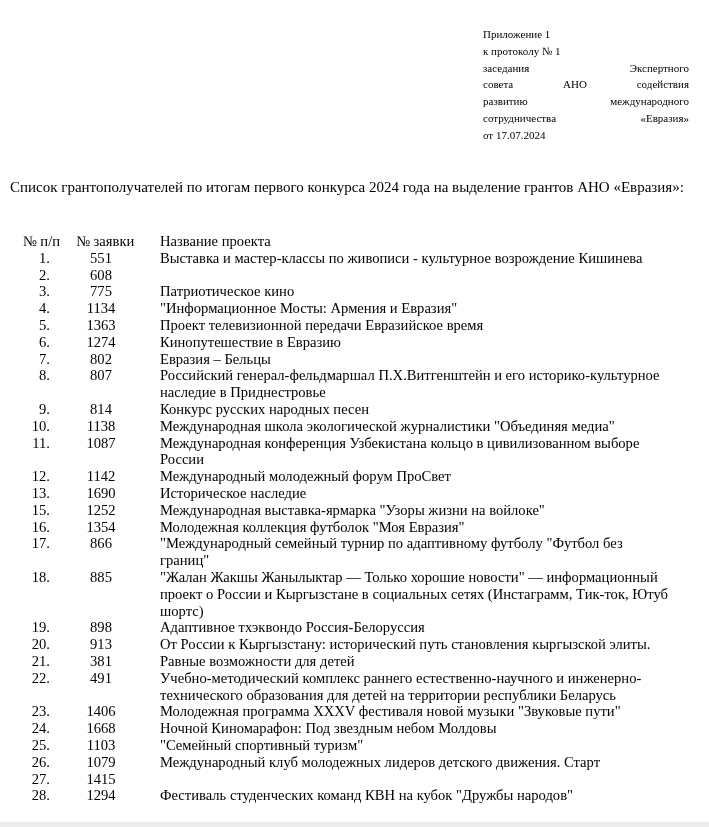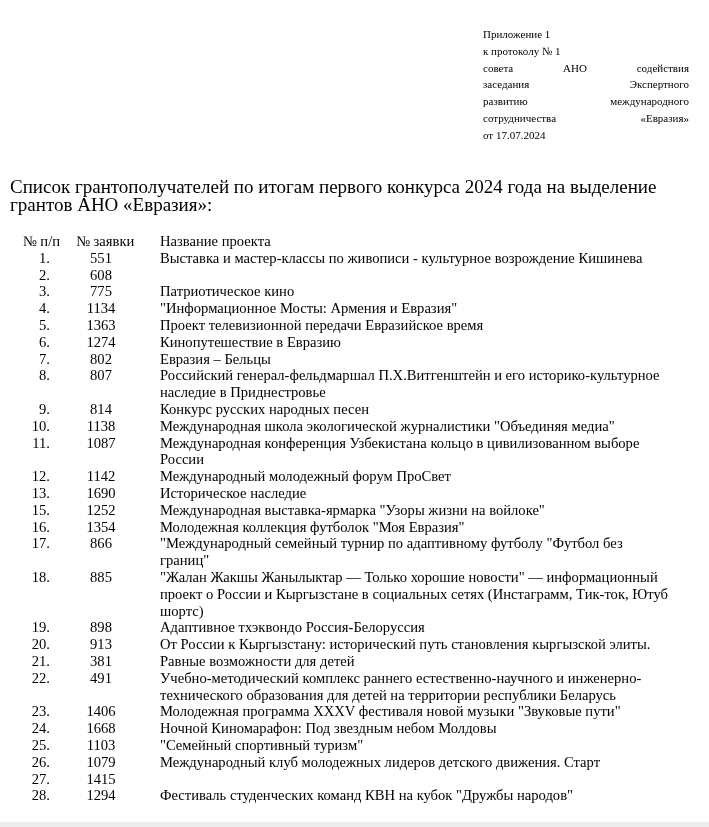--- a/index.html
+++ b/index.html
@@ -42,21 +42,21 @@
     .appendix .justify {
       display: flex;
       justify-content: space-between;
       white-space: nowrap;
     }
     .intro {
       position: absolute;
       left: 10px;
       top: 178px;
       width: 690px;
-      font-size: 19px;
+      font-size: 15px;
       line-height: 18px;
     }
     .table {
       position: absolute;
       left: 0;
       top: 233px;
       width: 636px;
     }
     .row {
       display: flex;
@@ -86,27 +86,27 @@
   </style>
 </head>
 <body>
 
 <div class="page">
 
   <div class="appendix">
     <span class="line">Приложение 1</span>
     <span class="line">к протоколу № 1</span>
     <span class="justify">
+      <span>заседания</span>
+      <span>Экспертного</span>
+    </span>
+    <span class="justify">
       <span>совета</span>
       <span>АНО</span>
       <span>содействия</span>
-    </span>
-    <span class="justify">
-      <span>заседания</span>
-      <span>Экспертного</span>
     </span>
     <span class="justify">
       <span>развитию</span>
       <span>международного</span>
     </span>
     <span class="justify">
       <span>сотрудничества</span>
       <span>«Евразия»</span>
     </span>
     <span class="line">от 17.07.2024</span>

